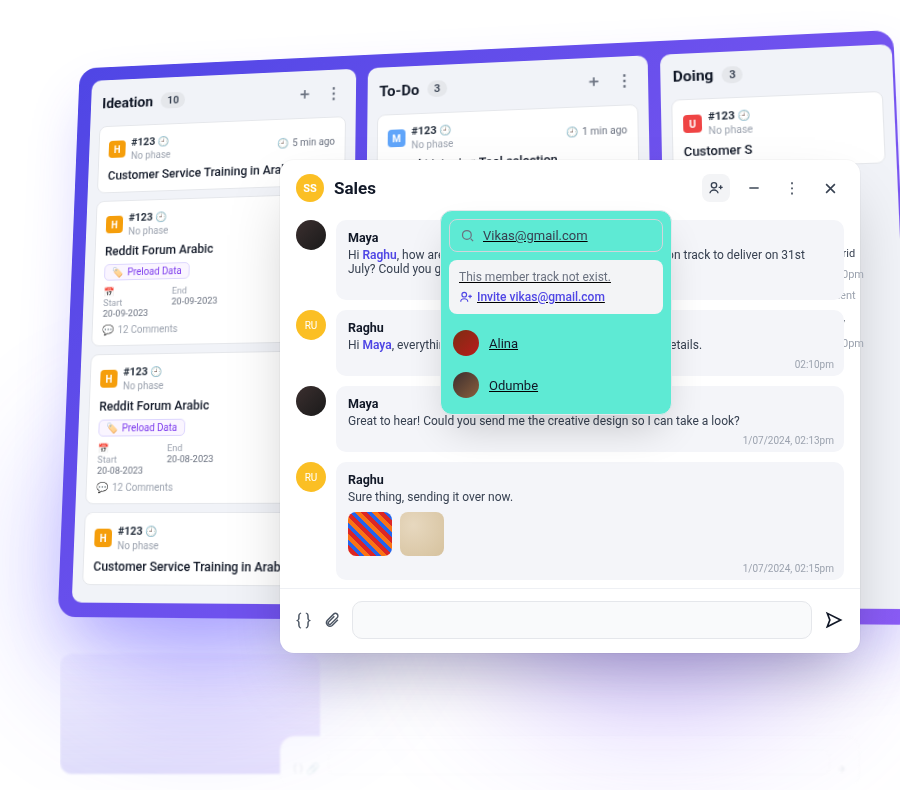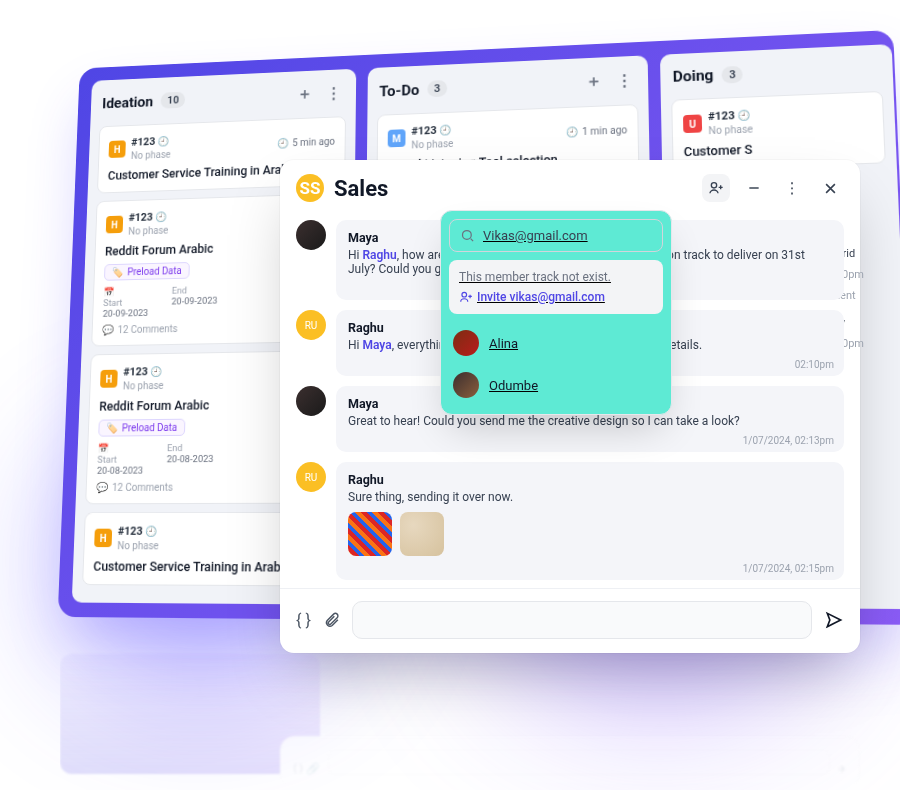--- a/index.html
+++ b/index.html
@@ -107,24 +107,24 @@
     box-shadow: 0 30px 60px -15px rgba(0,0,0,.25), 0 0 0 1px rgba(0,0,0,.03);
     display:flex; flex-direction:column;
     overflow: visible;
   }
   .chat-head {
     display:flex; align-items:center; gap:10px;
     padding: 14px 16px;
   }
   .chat-av {
     width:28px;height:28px;border-radius:50%;
-    background:#fbbf24;color:#fff;font-size:17px;font-weight:700;
+    background:#fbbf24;color:#fff;font-size:11px;font-weight:700;
     display:flex;align-items:center;justify-content:center;
   }
-  .chat-title { font-weight:700; font-size:22px; color:#111827; flex:1;}
+  .chat-title { font-weight:700; font-size:17px; color:#111827; flex:1;}
   .chat-head .hicn {
     width:28px;height:28px;border-radius:8px;
     display:flex;align-items:center;justify-content:center;
     color:#374151; font-size:15px; cursor:pointer;
   }
   .chat-head .hicn.box { background:#f3f4f6; }
   .chat-body { padding: 4px 16px 8px; display:flex; flex-direction:column; gap:10px; position:relative;}
   .msg { display:flex; gap:10px; }
   .msg .pic {
     width:30px;height:30px;border-radius:50%;flex-shrink:0;

